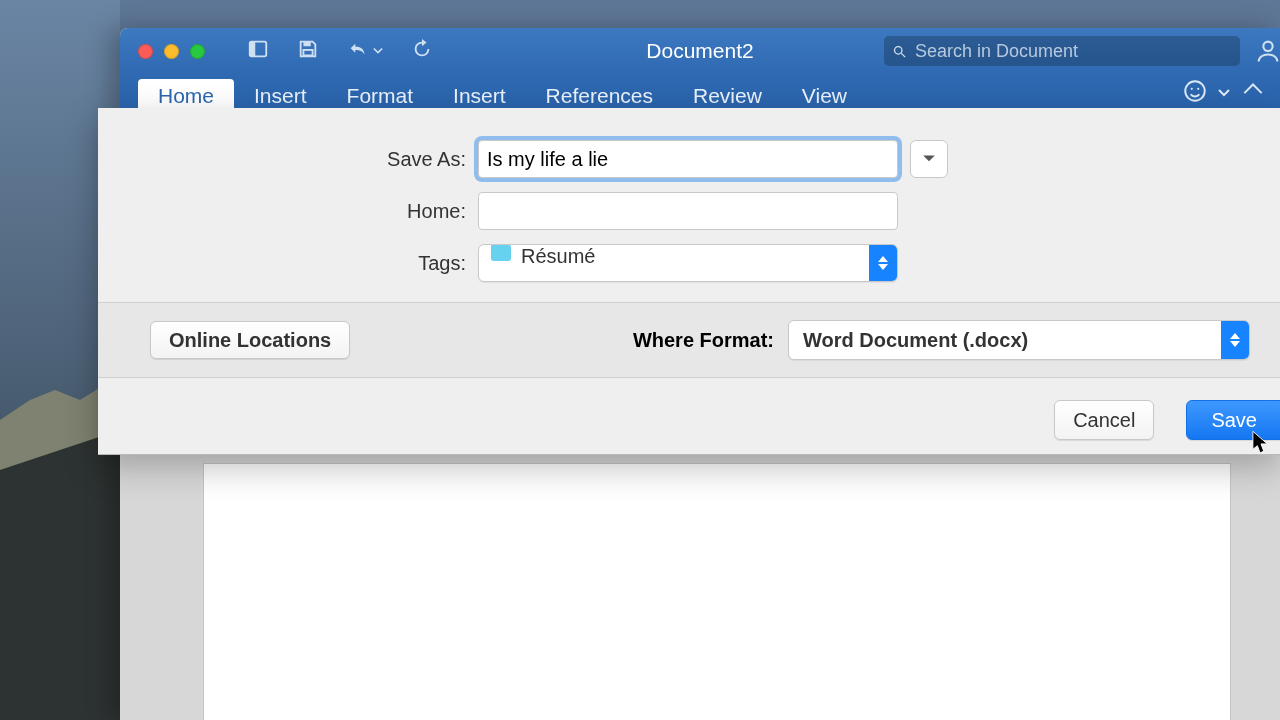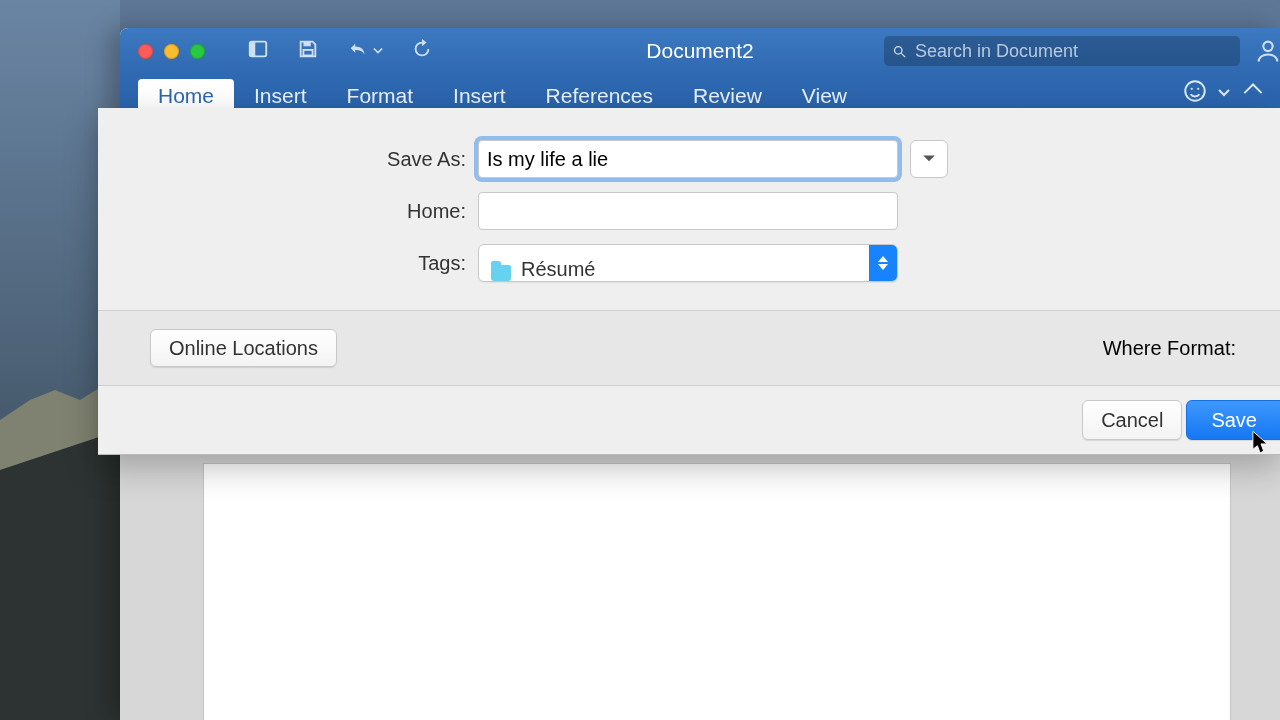--- a/index.html
+++ b/index.html
@@ -202,21 +202,21 @@
     border-radius: 6px;
     background: #fff;
     display: flex; align-items:center; justify-content:center;
     margin-left: 12px;
   }
   .expand-btn svg{width:14px;height:14px;fill:#555;}
 
   
   .where-select {
     display: flex;
-    align-items: flex-end;
+    align-items: flex-start;
     height: 38px;
     border: 1px solid #c8c8c8;
     border-radius: 6px;
     background: #fff;
     box-sizing: border-box;
     overflow: hidden;
     box-shadow: 0 1px 1px rgba(0,0,0,0.06);
   }
   .where-select .folder-icon {
     width: 20px; height: 16px; background:#67d1f0;
@@ -239,29 +239,30 @@
   }
   .step-btn .tri-up,
   .step-btn .tri-down{
     width:0;height:0;border-left:5px solid transparent;border-right:5px solid transparent;
   }
   .step-btn .tri-up{ border-bottom:6px solid #fff; }
   .step-btn .tri-down{ border-top:6px solid #fff; }
 
   
   .lower-bar {
-    margin-top: 28px;
+    margin-top: 20px;
     height: 74px;
     background: #e7e7e7;
     border-top: 1px solid #d0d0d0;
     border-bottom: 1px solid #d0d0d0;
     display: flex;
     align-items: center;
     padding: 0 30px 0 52px;
     font-size: 20px;
+    font-weight: bold;
   }
   .btn {
     height: 36px;
     padding: 0 18px;
     border: 1px solid #c8c8c8;
     border-radius: 6px;
     background: linear-gradient(#ffffff,#f3f3f3);
     box-shadow: 0 1px 1px rgba(0,0,0,0.1);
     display: inline-flex;
     align-items: center;
@@ -286,21 +287,21 @@
   .ff-select .val{
     flex:1; padding-left:14px; font-size:20px; color:#333;
   }
 
   
   .footer {
     position: absolute;
     bottom: 14px;
     right: 0;
     display: flex;
-    gap: 4px;
+    gap: 32px;
     padding-right: 0;
   }
   .btn.primary {
     background: linear-gradient(#3f98ff,#1477f2);
     border-color:#1470e6;
     color:#fff;
     padding: 0 24px;
     height: 38px;
   }
   .footer .btn { height: 38px; font-size:20px; }
@@ -457,20 +458,27 @@
           <div class="tri-up"></div>
             <div class="tri-down"></div>
         </div>
       </div>
       <div></div>
     </div>
 
     <div class="lower-bar">
       <div class="btn">Online Locations</div>
       <div class="ff-label">Where Format:</div>
+      <div class="ff-select">
+        <div class="val">Word Document (.docx)</div>
+        <div class="step-btn">
+          <div class="tri-up"></div>
+            <div class="tri-down"></div>
+        </div>
+      </div>
     </div>
 
     <div class="footer">
       <div class="btn">Cancel</div>
       <div class="btn primary">Save</div>
     </div>
   </div>
 
   <div class="cursor">
     <svg viewBox="0 0 20 28">

